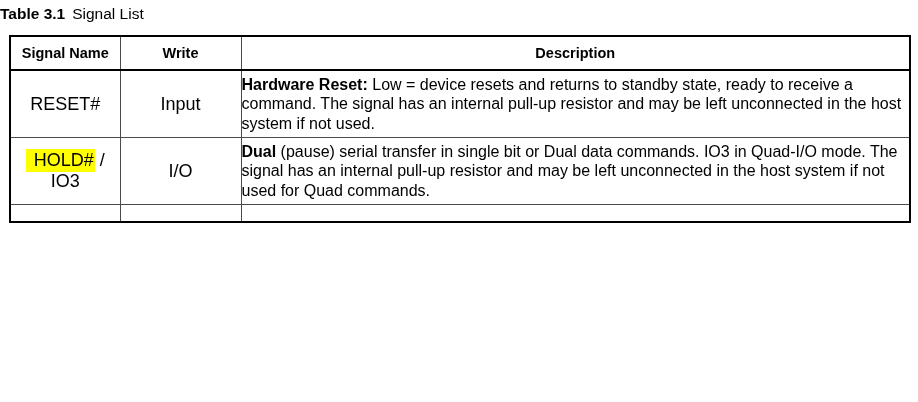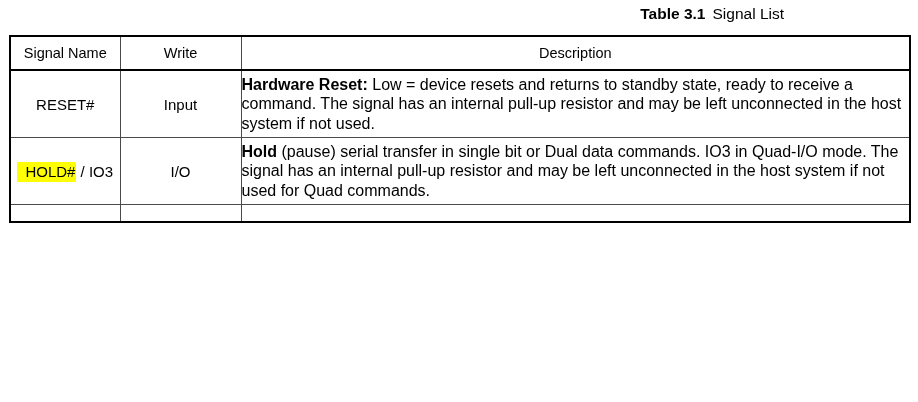--- a/index.html
+++ b/index.html
@@ -22,21 +22,21 @@
     height: 402px;
     background: #ffffff;
   }
 
   
   .caption {
     position: absolute;
     left: 0;
     top: 4px;
     width: 784px;
-    text-align: right;
+    text-align: left;
     font-size: 15.5px;
     line-height: 20px;
     white-space: nowrap;
   }
   .caption .cap-label {
     font-weight: bold;
   }
   .caption .cap-title {
     font-weight: normal;
     margin-left: 7px;
@@ -66,32 +66,32 @@
     border: 1px solid #4a4a4a;
     vertical-align: middle;
     padding: 0;
   }
 
   
   thead tr.head-row th {
     border-bottom: 2px solid #000000;
     border-top: none;
     font-size: 14.5px;
-    font-weight: normal;
+    font-weight: bold;
     text-align: center;
     height: 27px;
     padding: 2px 4px 3px 4px;
     background: #ffffff;
   }
 
   
   td.cell-name,
   td.cell-type {
     text-align: center;
-    font-size: 15px;
+    font-size: 18px;
     font-weight: normal;
     padding: 3px 4px;
   }
 
   td.cell-desc {
     text-align: left;
     font-size: 16px;
     line-height: 19.2px;
     padding: 4px 8px 5px 7px;
   }
@@ -143,21 +143,21 @@
         </tr>
 
 
 
 
 
 
         <tr class="r-tall">
           <td class="cell-name"><span class="hl">HOLD#</span><span class="nm-rest"> / IO3</span></td>
           <td class="cell-type">I/O</td>
-          <td class="cell-desc"><b>Hold</b><span> (pause) serial transfer in single bit or Dual data commands. IO3 in Quad-I/O mode. The signal has an internal pull-up resistor and may be left unconnected in the host system if not used for Quad commands.</span></td>
+          <td class="cell-desc"><b>Dual</b><span> (pause) serial transfer in single bit or Dual data commands. IO3 in Quad-I/O mode. The signal has an internal pull-up resistor and may be left unconnected in the host system if not used for Quad commands.</span></td>
         </tr>
 
         <tr class="r-partial">
           <td class="cell-name"></td>
           <td class="cell-type"></td>
           <td class="cell-desc"></td>
         </tr>
 
       </tbody>
     </table>

